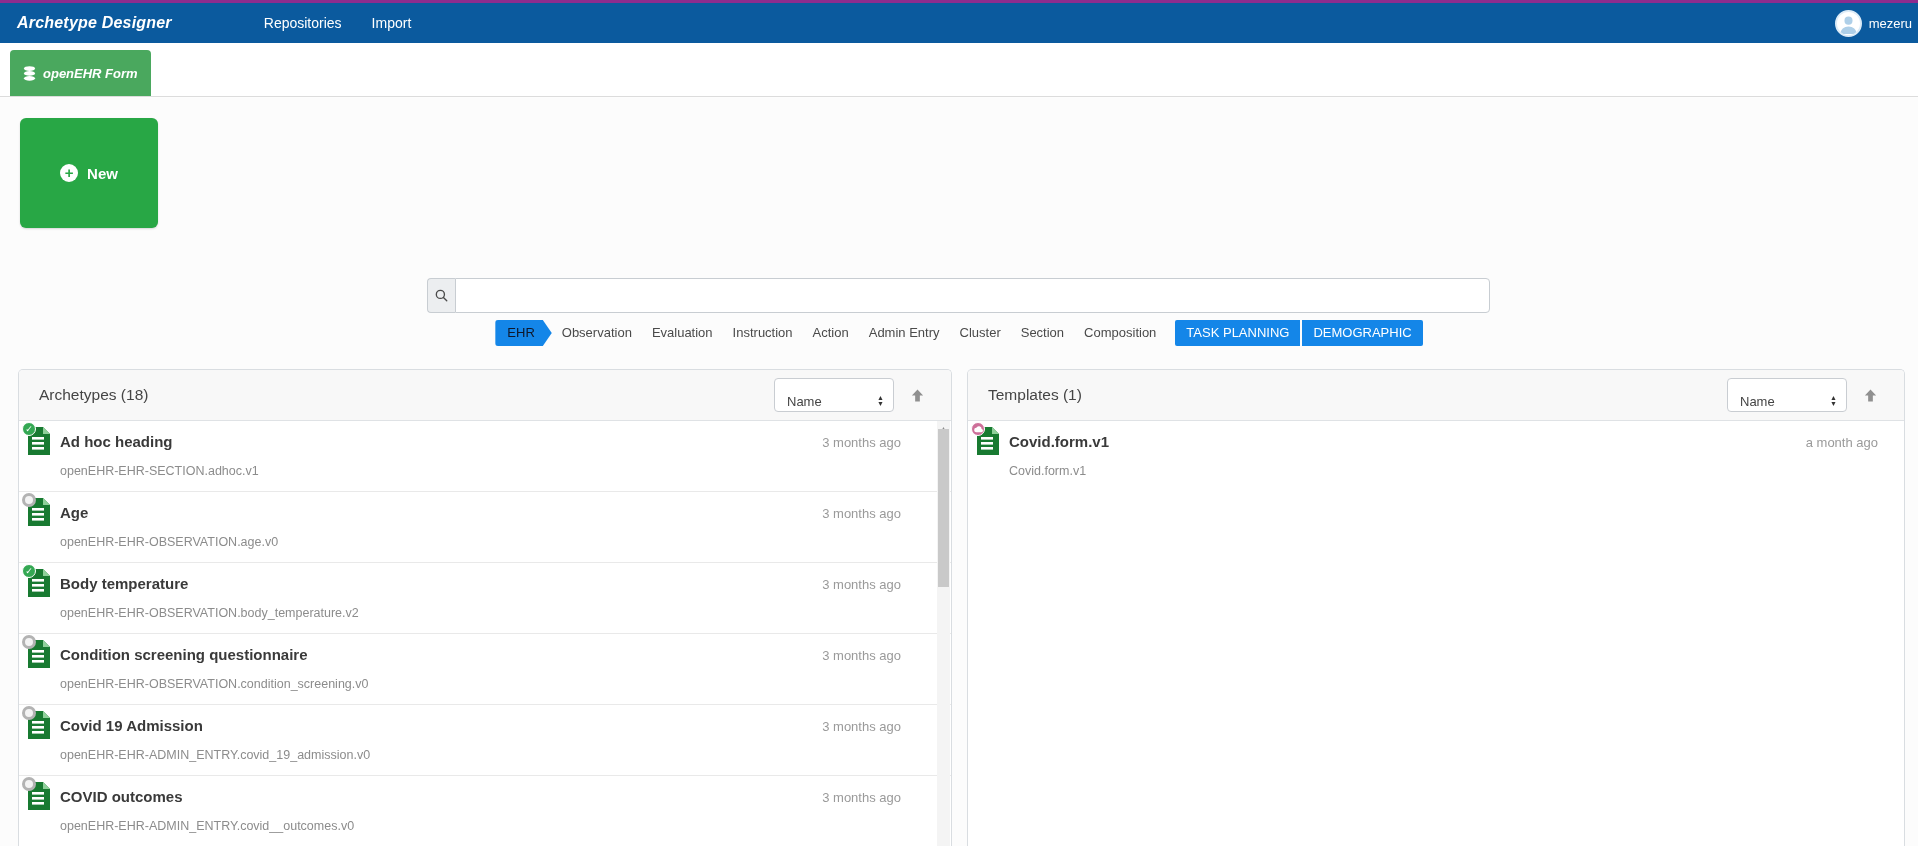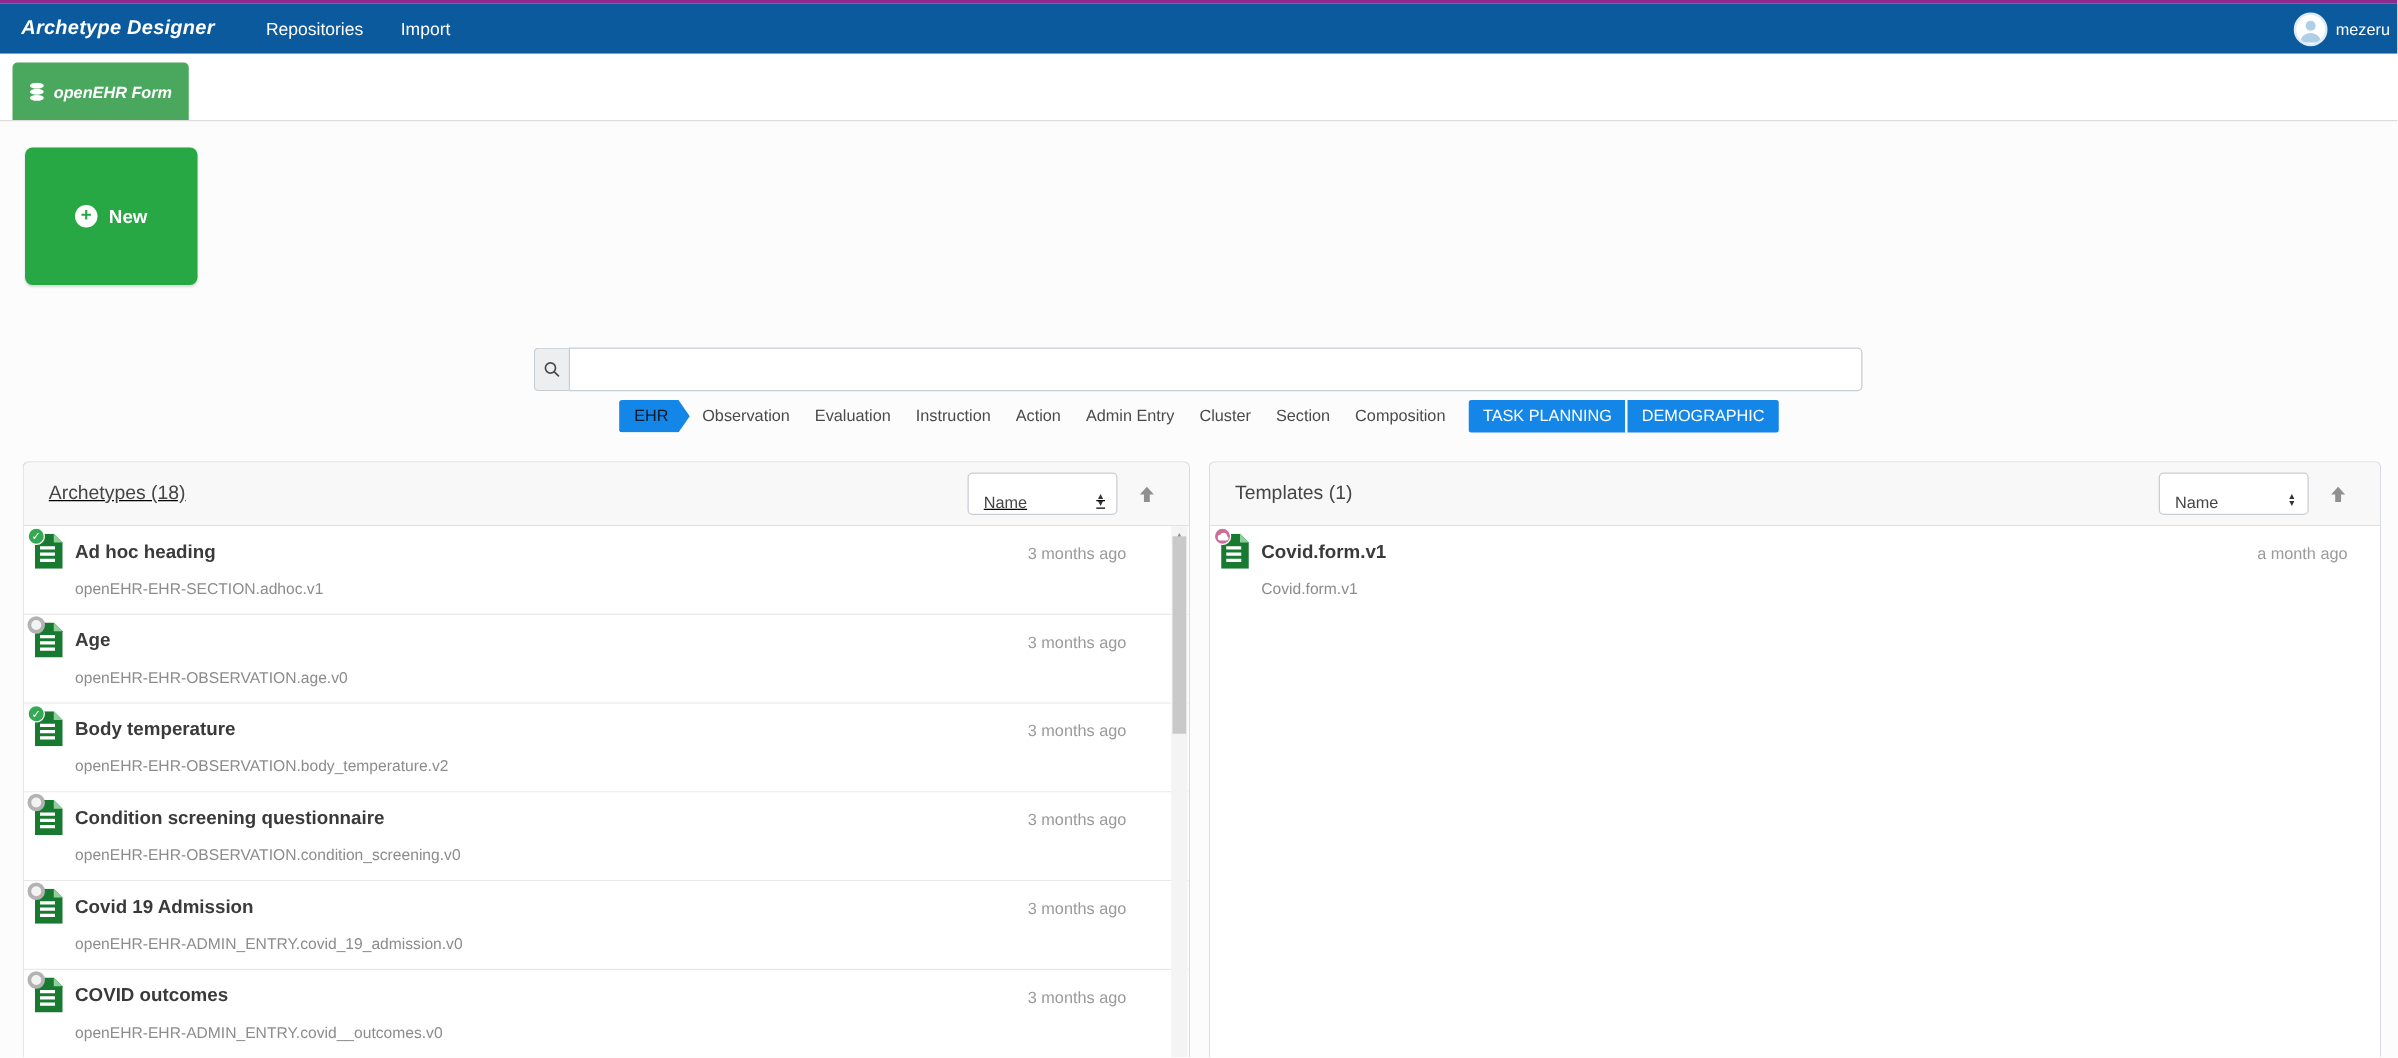--- a/index.html
+++ b/index.html
@@ -7,21 +7,21 @@
     font-family:"Liberation Sans","DejaVu Sans",sans-serif; background:#fdfdfd; }
   .root { position:relative; width:1918px; height:846px; }
 
   
   .top-strip { position:absolute; top:0; left:0; right:0; height:3px; background:#8e2c8e; }
 
   
   .navbar { position:absolute; top:3px; left:0; right:0; height:40px; background:#0b5a9e;
     display:flex; align-items:center; padding:0 6px 0 17px; color:#fff; }
   .brand { font-size:16px; font-weight:bold; letter-spacing:.2px; cursor:pointer;font-style:italic; }
-  .nav-links { display:flex; margin-left:41px; gap:30px; }
+  .nav-links { display:flex; margin-left:92px; gap:30px; }
   .nav-link { font-size:14px; color:#fff; cursor:pointer; }
   .nav-spacer { flex:1; }
   .user-box { display:flex; align-items:center; gap:7px; }
   .avatar { width:27px; height:27px; border-radius:50%; background:#ffffff;
     display:flex; align-items:flex-end; justify-content:center; overflow:hidden;
     border:2px solid #dcebf7; }
   .user-name { font-size:13px; color:#fff; }
 
   
   .tab-strip { position:absolute; top:43px; left:0; right:0; height:54px; background:#fff;
@@ -60,21 +60,21 @@
   .chip-plain { color:#4a4a4a; font-size:13px; padding:5px 10px 6px; cursor:pointer; }
   .chip-plain:first-of-type { margin-left:2px; }
   .chip-solid { background:#1486e8; color:#fff; font-size:13px; padding:5px 11px 6px;
     cursor:pointer; border-radius:1px; }
   .chip-solid.first { margin-left:9px; border-radius:2px 0 0 2px; }
   .chip-solid.second { margin-left:2px; border-radius:0 2px 2px 0; }
 
   
   .panel { position:absolute; top:271px; bottom:0; background:#fff;
     border:1px solid #d9dde1; border-bottom:none; border-radius:5px 5px 0 0; overflow:hidden; }
-  .panel-left { left:18px; width:934px;text-decoration:underline; }
+  .panel-left { left:18px; width:934px; }
   .panel-right { left:967px; width:938px; }
   .panel-header { height:51px; background:#f8f8f8; border-bottom:1px solid #dfe2e5;
     display:flex; align-items:center; padding:0 26px 0 20px; }
   .panel-title { font-size:15.5px; color:#454545; }
   .header-spacer { flex:1; }
   .sort-select { width:120px; height:34px; background:#fff; border:1px solid #c9cdd2;
     border-radius:4px; display:flex; align-items:center; padding:12px 9px 0 12px; cursor:pointer; }
   .sort-select .val { flex:1; font-size:13px; color:#444; }
   .updown { display:flex; flex-direction:column; font-size:7px; color:#333; line-height:6px; }
   .sort-dir { margin-left:16px; cursor:pointer; display:flex; align-items:center; }

